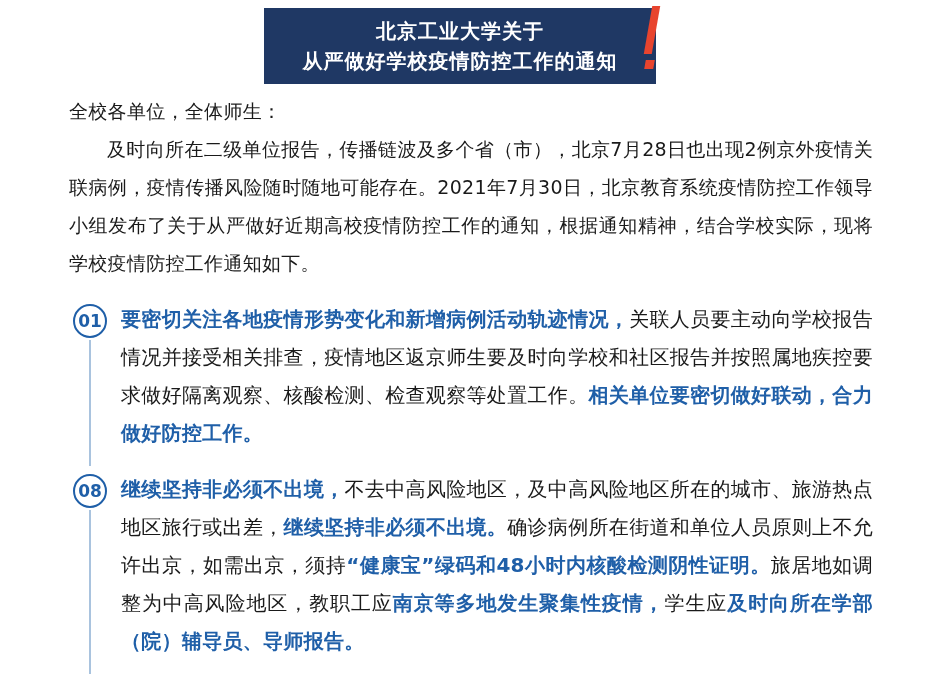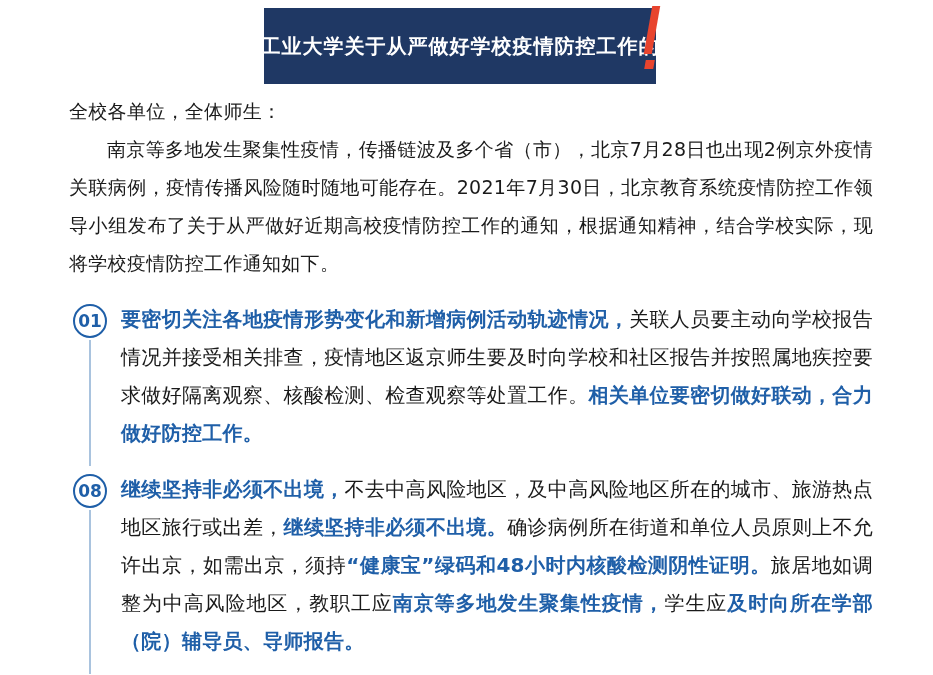--- a/index.html
+++ b/index.html
@@ -27,20 +27,21 @@
     height: 92px;
   }
   .banner {
     position: absolute;
     left: 264px;
     top: 8px;
     width: 392px;
     height: 76px;
     background: #1f3864;
     display: flex;
+    flex-direction: column;
     align-items: center;
     justify-content: center;
     box-sizing: border-box;
     padding: 12px 10px;
   }
   .banner-line {
     color: #ffffff;
     font-size: 20px;
     font-weight: bold;
     letter-spacing: 1px;
@@ -145,21 +146,21 @@
       <div class="banner-line">从严做好学校疫情防控工作的通知</div>
     </div>
     <div class="banner-accent"></div>
     <div class="banner-accent-dot"></div>
   </div>
 
   <div class="content">
 
     <p class="para salutation">全校各单位，全体师生：</p>
 
-    <p class="para indent">南京等多地发生聚集性疫情，传播链波及多个省（市），北京7月28日也出现2例京外疫情关联病例，疫情传播风险随时随地可能存在。2021年7月30日，北京教育系统疫情防控工作领导小组发布了关于从严做好近期高校疫情防控工作的通知，根据通知精神，结合学校实际，现将学校疫情防控工作通知如下。</p>
+    <p class="para indent">及时向所在二级单位报告，传播链波及多个省（市），北京7月28日也出现2例京外疫情关联病例，疫情传播风险随时随地可能存在。2021年7月30日，北京教育系统疫情防控工作领导小组发布了关于从严做好近期高校疫情防控工作的通知，根据通知精神，结合学校实际，现将学校疫情防控工作通知如下。</p>
 
     <div class="item">
       <div class="badge">01</div>
       <div class="rule"></div>
       <div class="item-text"><span class="hl">要密切关注各地疫情形势变化和新增病例活动轨迹情况，</span><span>关联人员要主动向学校报告情况并接受相关排查，疫情地区返京师生要及时向学校和社区报告并按照属地疾控要求做好隔离观察、核酸检测、检查观察等处置工作。</span><span class="hl">相关单位要密切做好联动，合力做好防控工作。</span></div>
     </div>
 
     <div class="item">
       <div class="badge">08</div>
       <div class="rule"></div>

